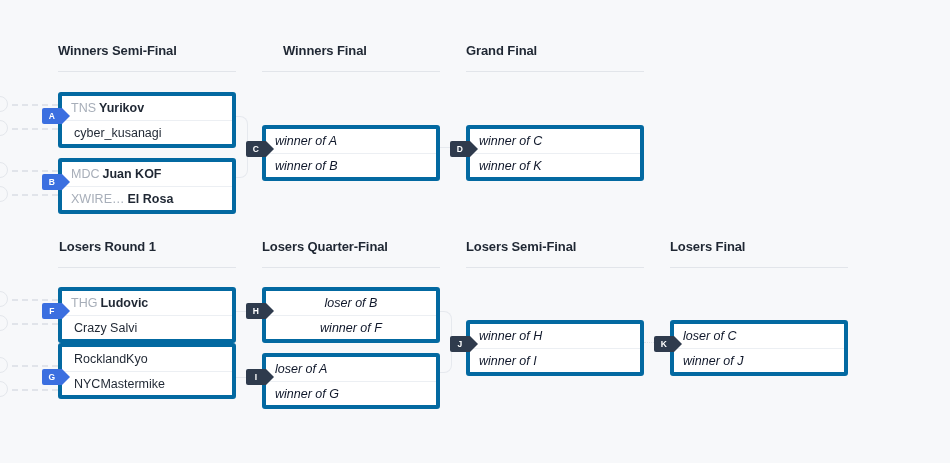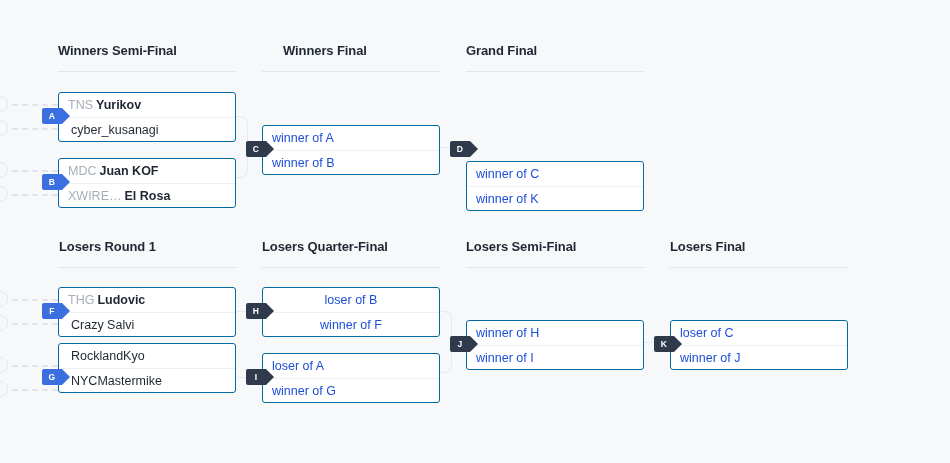--- a/index.html
+++ b/index.html
@@ -26,39 +26,39 @@
     position:absolute;
     height:1px;
     background:#e2e5ea;
   }
 
   
   .match{
     position:absolute;
     width:178px;
     background:#ffffff;
-    border:1px solid #0369a1;
+    border:4px solid #0369a1;
     border-radius:3px;
     box-sizing:border-box;
     z-index:4;
   }
   .slot{
     height:24px;
     line-height:24px;
     padding:0 9px;
     font-size:12.5px;
     white-space:nowrap;
     overflow:hidden;
     text-overflow:ellipsis;
     box-sizing:border-box;
   }
   .slot + .slot{border-top:1px solid #eceff3;}
   .slot .tag{color:#a7aeb9;font-weight:normal;margin-right:3px;}
   .slot .who{color:#1f2733;font-weight:bold;}
-  .slot.placeholder{color:#1d4ed8;font-weight:normal;}
+  .slot.placeholder{color:#0f172a;font-style:italic;font-weight:normal;}
   .slot.plain .who{font-weight:normal;color:#1f2733;}
 
   
   .badge{
     position:absolute;
     height:16px;
     width:20px;
     display:flex;
     align-items:center;
     justify-content:center;
@@ -175,21 +175,21 @@
   </div>
 
   <div class="match" style="left:262px;top:125px;">
     <div class="slot placeholder">winner of A</div>
     <div class="slot placeholder">winner of B</div>
   </div>
   <div class="badge dark" style="left:246px;top:141px;">
     <span>C</span>
   </div>
 
-  <div class="match" style="left:466px;top:125px;margin-top:36px;">
+  <div class="match" style="left:466px;top:125px;">
     <div class="slot placeholder">winner of C</div>
     <div class="slot placeholder">winner of K</div>
   </div>
   <div class="badge dark" style="left:450px;top:141px;">
     <span>D</span>
   </div>
 
   <div class="col-title" style="left:59px;top:239px;">Losers Round 1</div>
   <div class="col-rule" style="left:58px;top:267px;width:178px;"></div>
 

